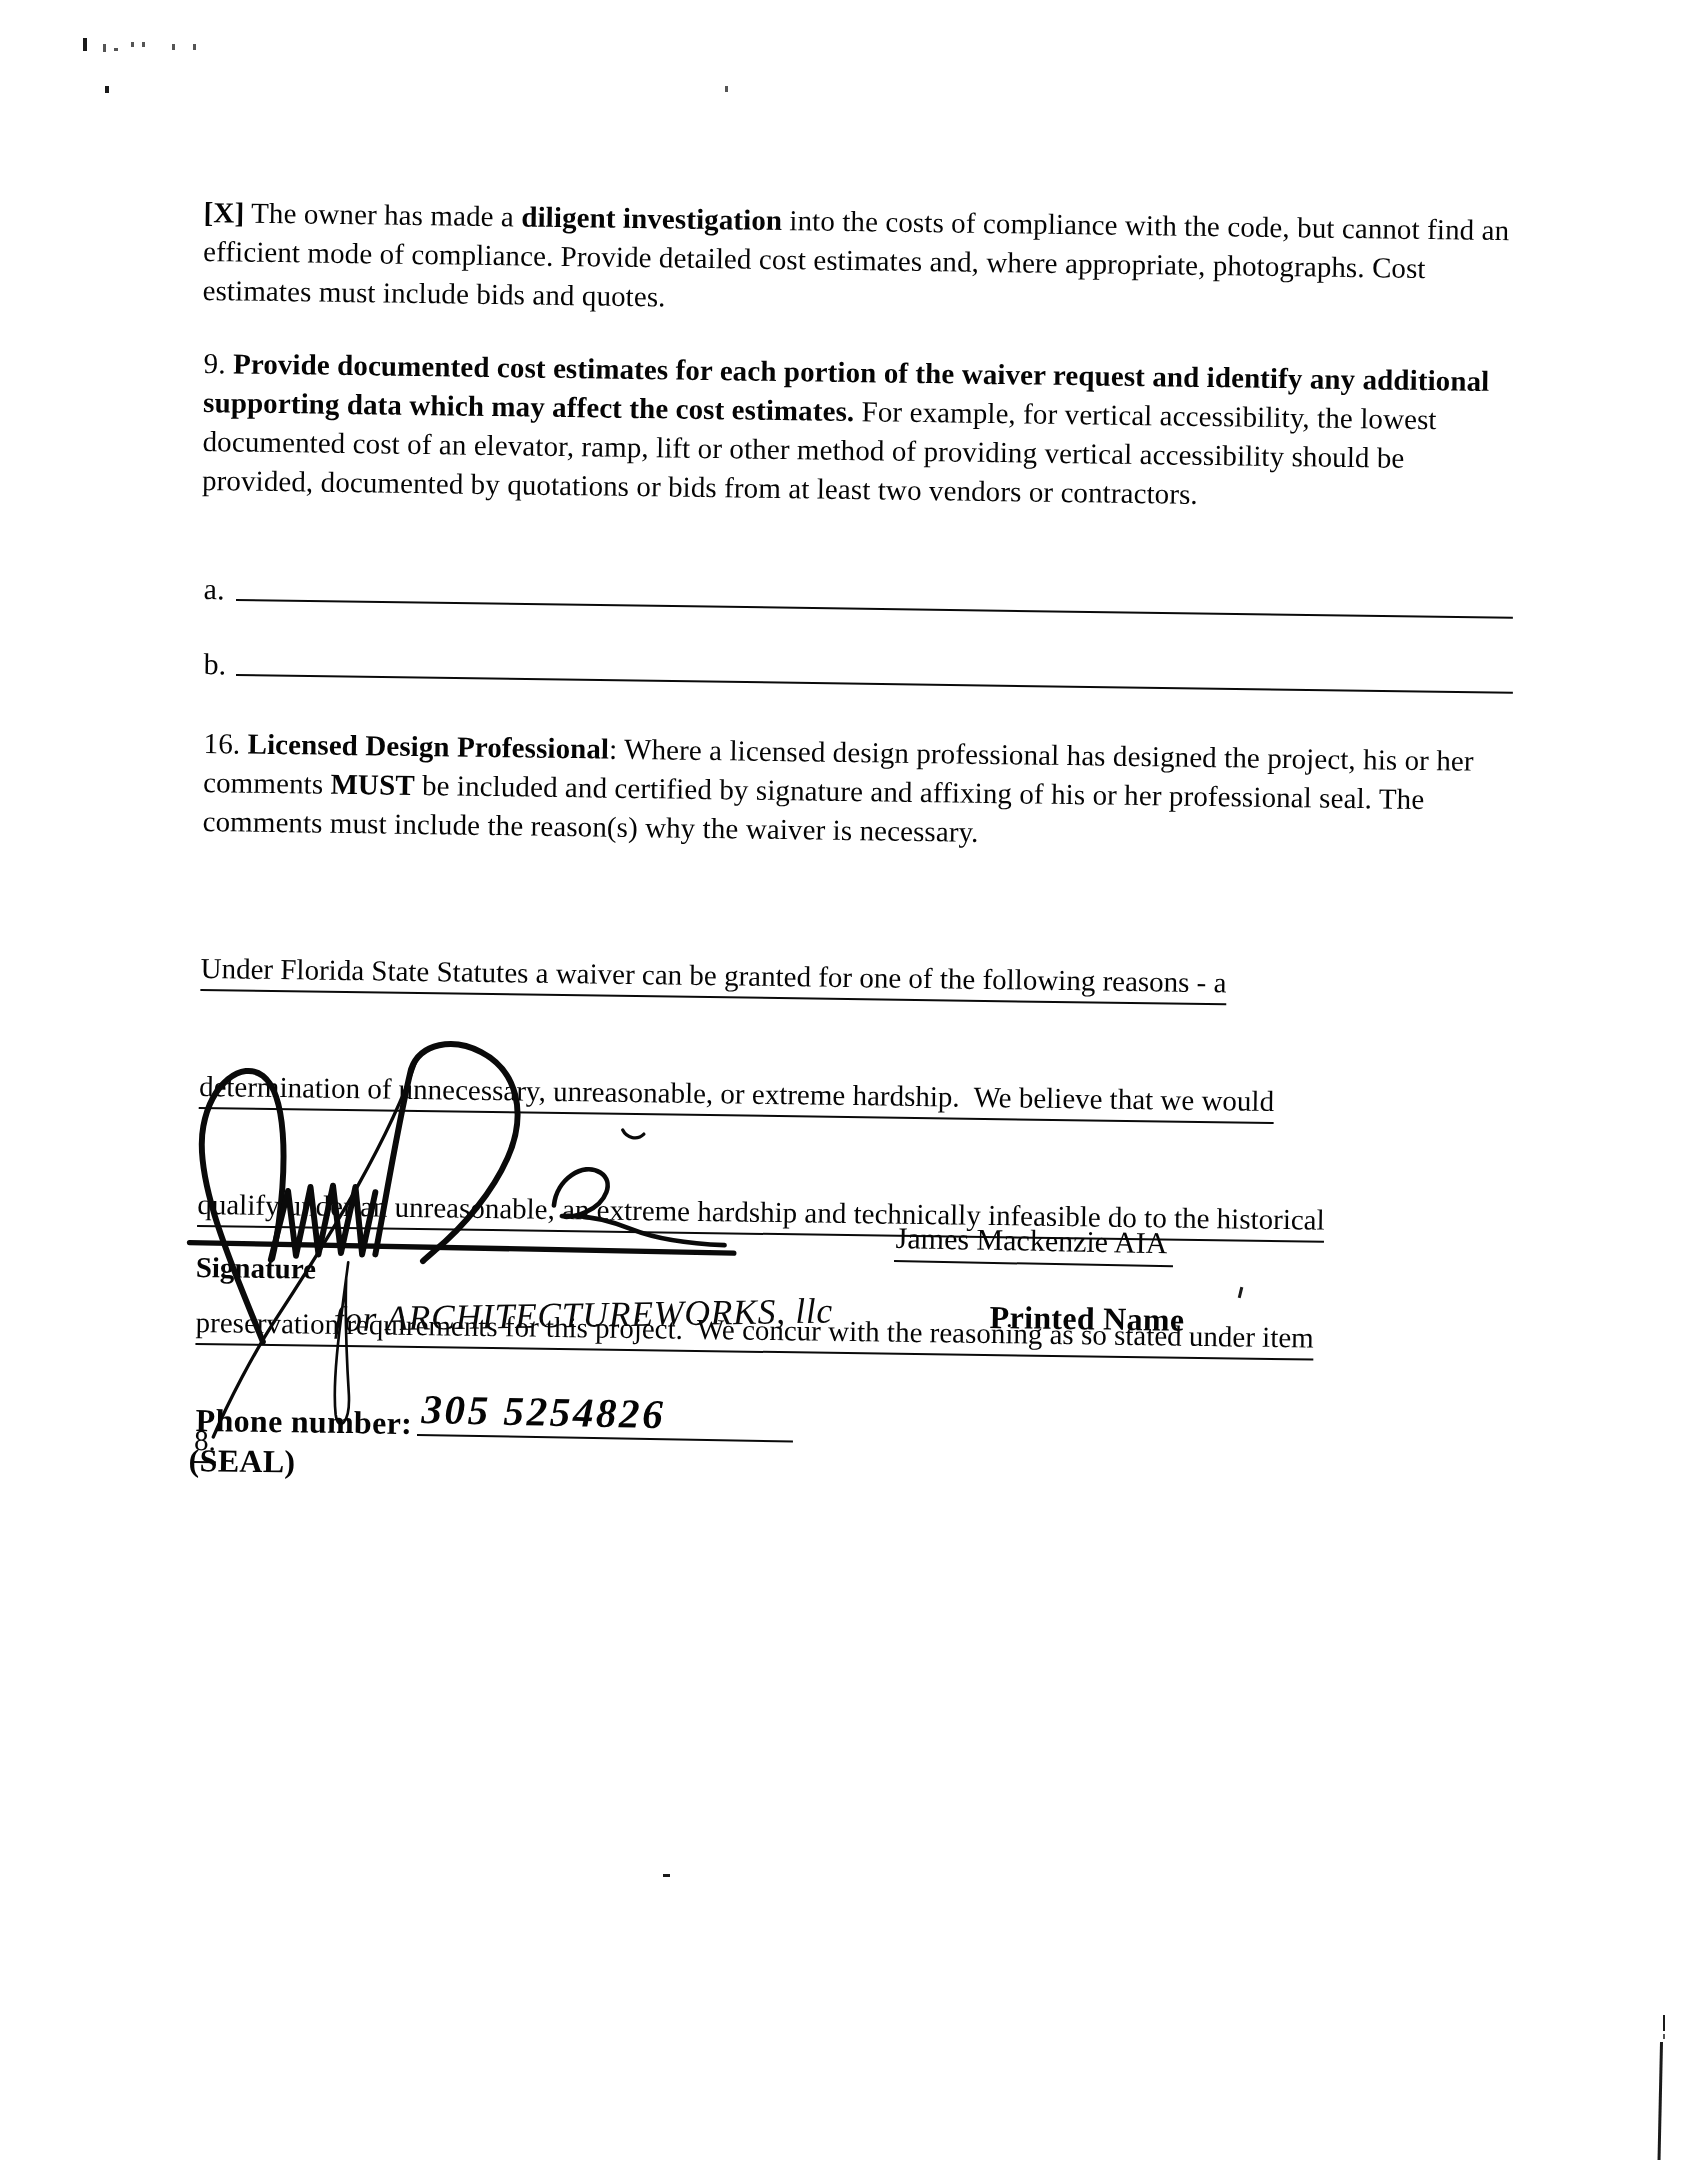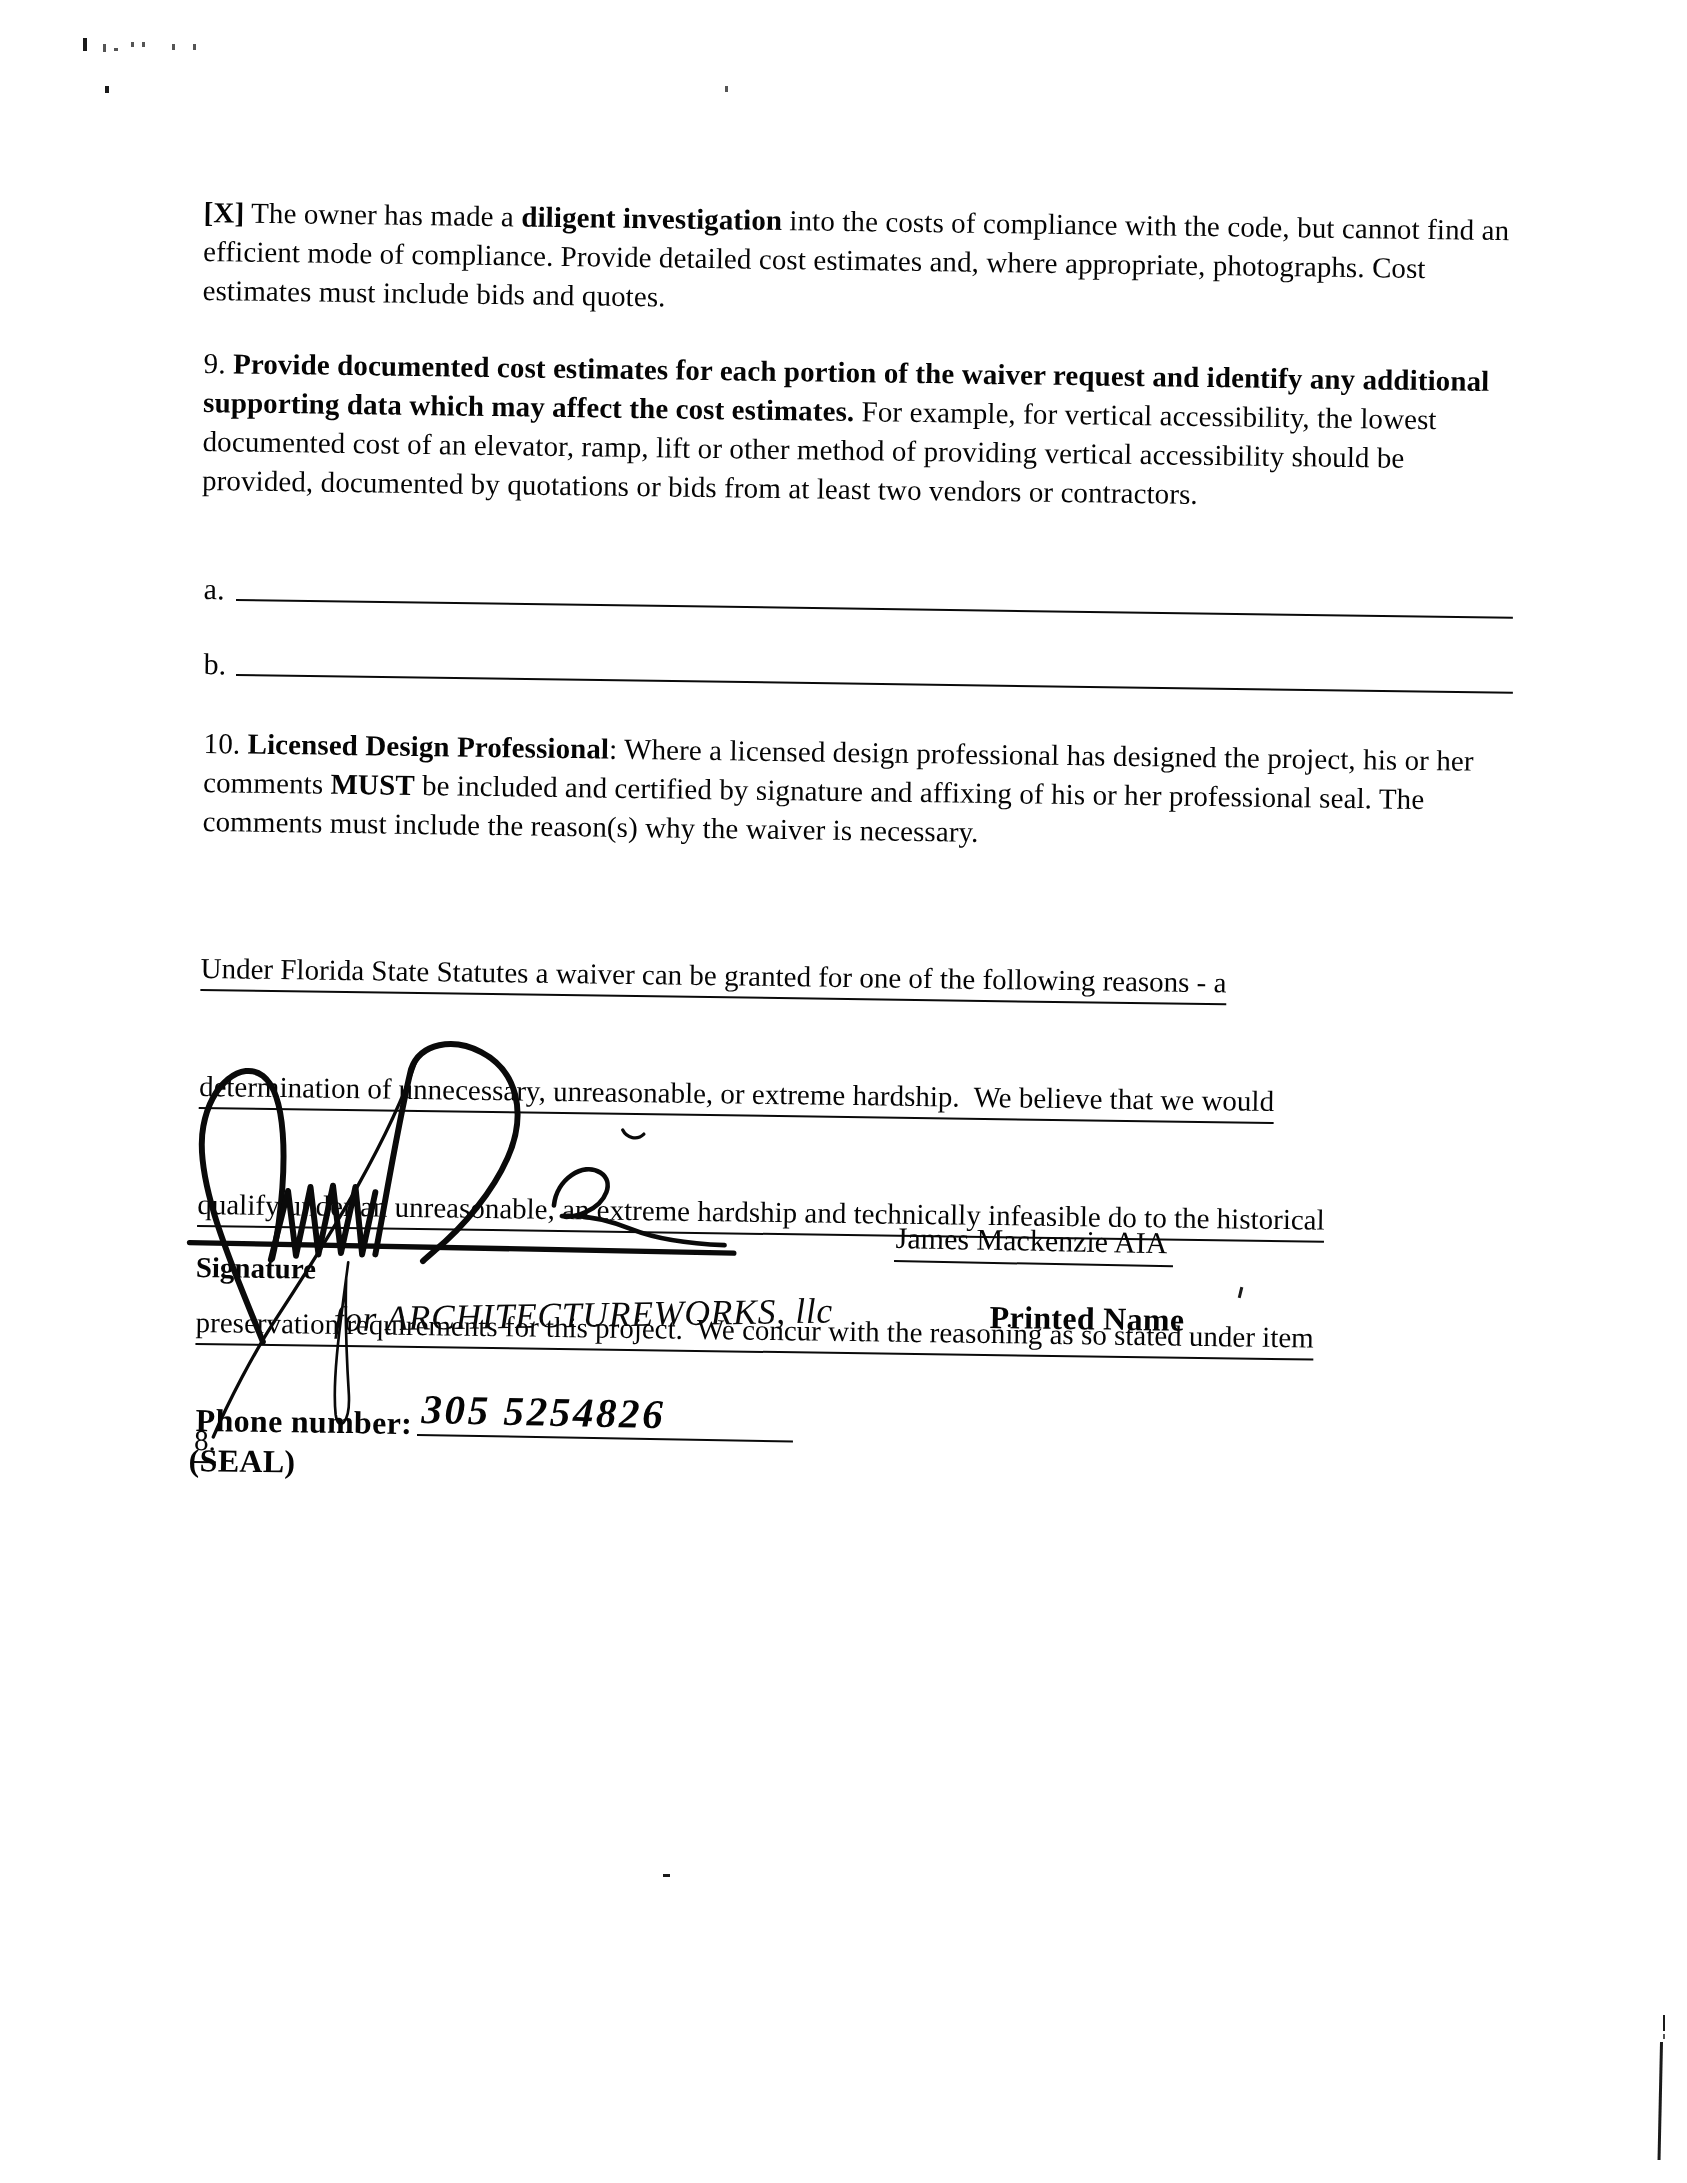--- a/index.html
+++ b/index.html
@@ -51,21 +51,21 @@
   <span>9. </span><span class="b">Provide documented cost estimates for each portion of the waiver request and identify any additional supporting data which may affect the cost estimates.</span><span> For example, for vertical accessibility, the lowest documented cost of an elevator, ramp, lift or other method of providing vertical accessibility should be provided, documented by quotations or bids from at least two vendors or contractors.</span>
 </div>
 
 <div class="abs blank-label skew" style="left:204px;top:572px;">a.</div>
 <div class="abs fill-line" style="left:236px;top:599px;width:1277px;"></div>
 
 <div class="abs blank-label skew" style="left:204px;top:647px;">b.</div>
 <div class="abs fill-line" style="left:236px;top:674px;width:1277px;"></div>
 
 <div class="abs para skew" style="left:204px;top:724px;">
-  <span>10. </span><span class="b">Licensed Design Professional</span><span>: Where a licensed design professional has designed the project, his or her comments </span><span class="b">MUST</span><span> be included and certified by signature and affixing of his or her professional seal. The comments must include the reason(s) why the waiver is necessary.</span>
+  <span>16. </span><span class="b">Licensed Design Professional</span><span>: Where a licensed design professional has designed the project, his or her comments </span><span class="b">MUST</span><span> be included and certified by signature and affixing of his or her professional seal. The comments must include the reason(s) why the waiver is necessary.</span>
 </div>
 
 <div class="abs uline-para skew" style="left:202px;top:873px;width:1323px;">
   <span class="ln"><span>Under Florida State Statutes a waiver can be granted for one of the following reasons - a</span></span>
   <span class="ln"><span>determination of unnecessary, unreasonable, or extreme hardship.  We believe that we would</span></span>
   <span class="ln"><span>qualify under an unreasonable, an extreme hardship and technically infeasible do to the historical</span></span>
   <span class="ln"><span>preservation requirements for this project.  We concur with the reasoning as so stated under item</span></span>
   <span class="ln"><span>8.</span></span>
 </div>
 

